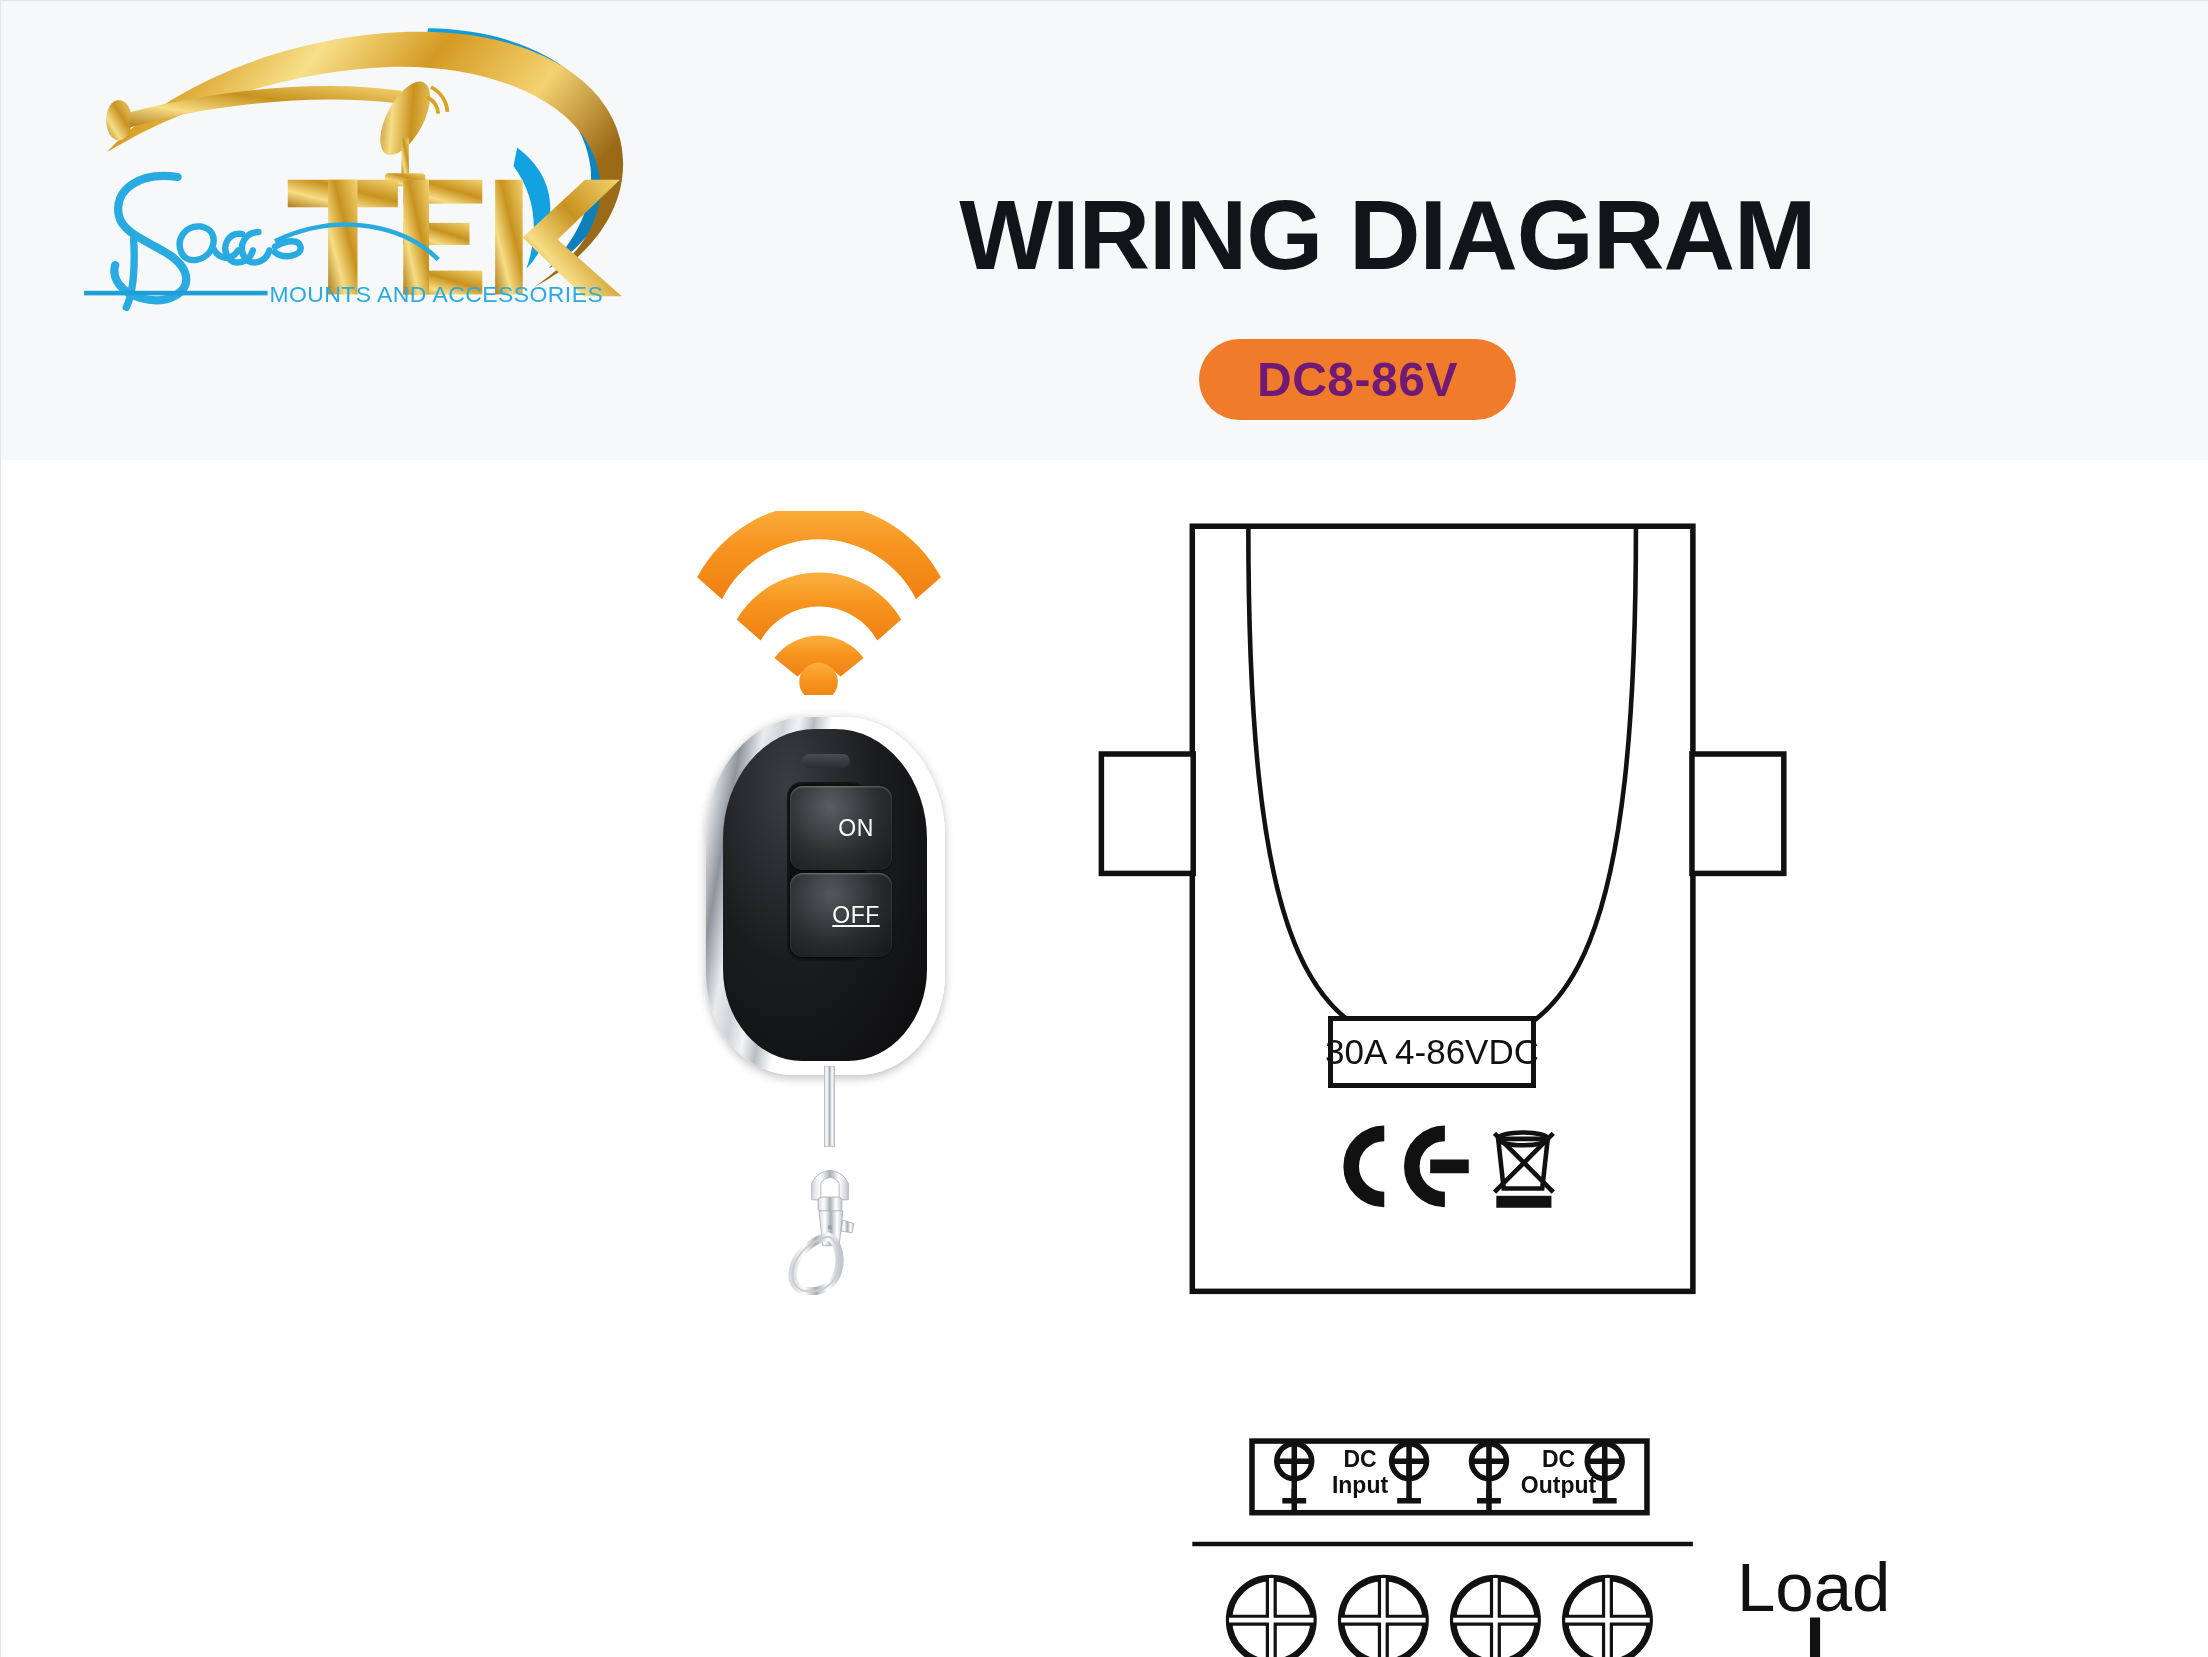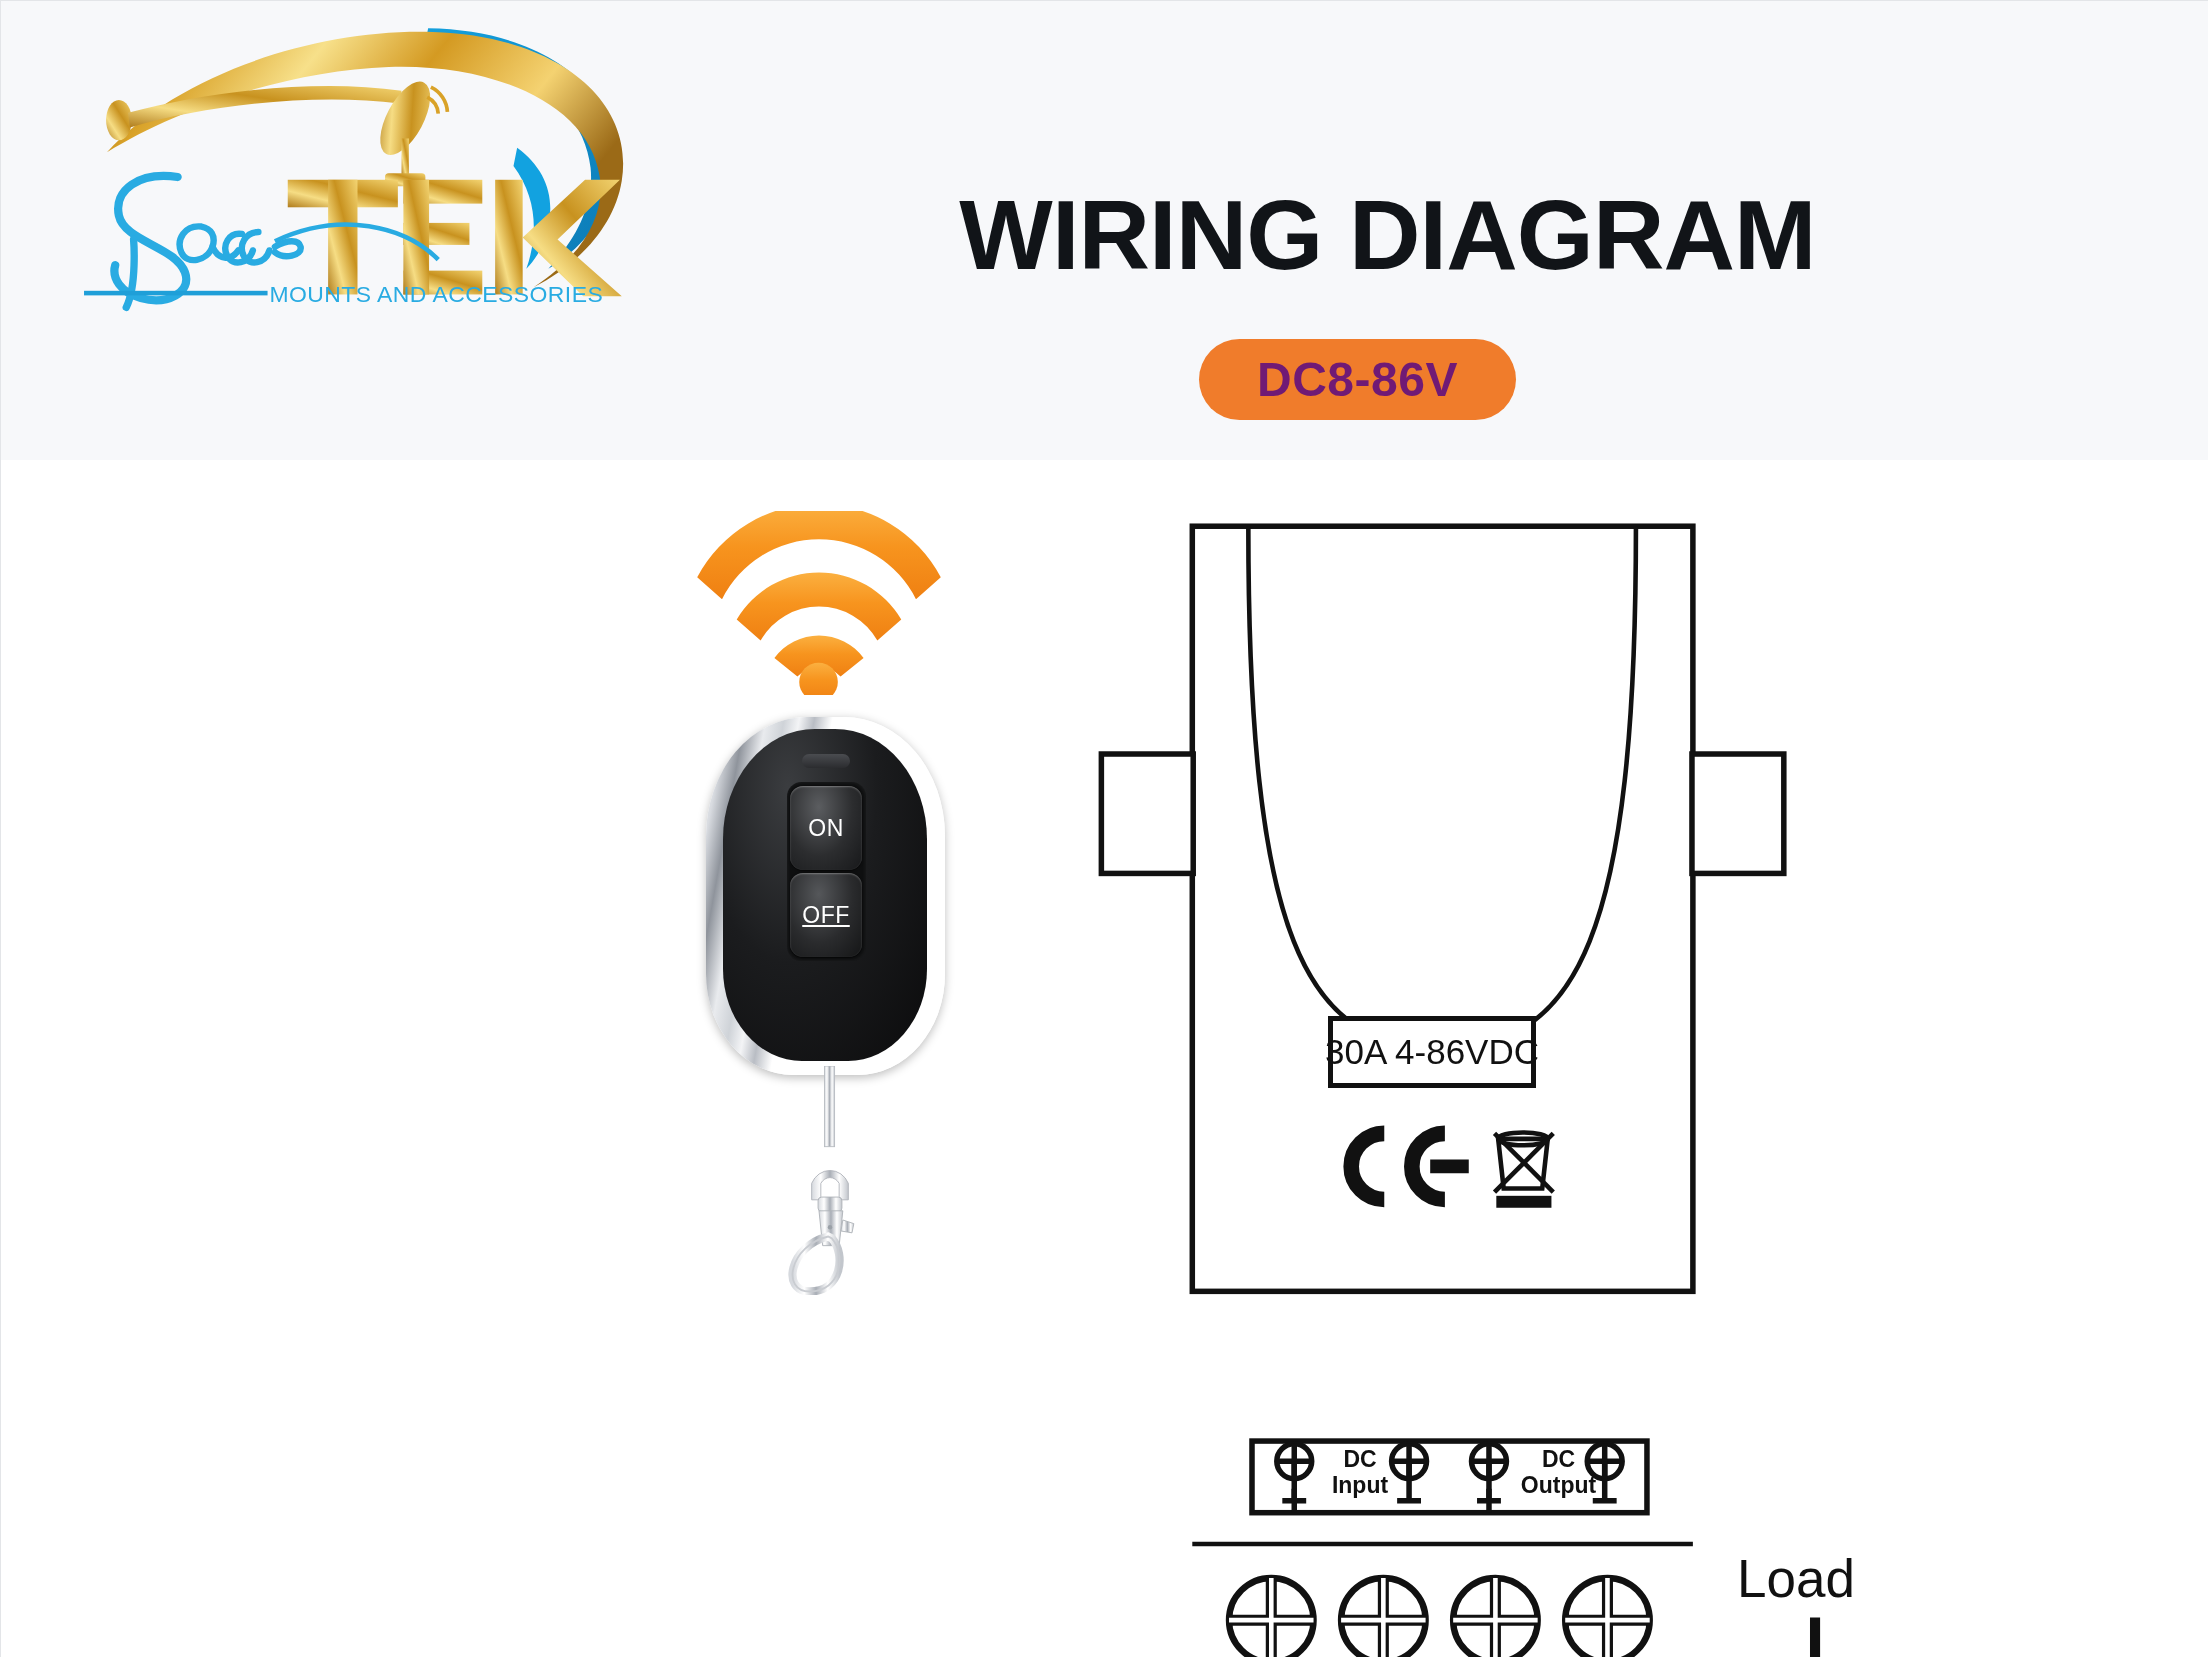--- a/index.html
+++ b/index.html
@@ -86,20 +86,21 @@
     border-radius:14.7px;
     background:#0e0f10;
     box-shadow:inset 0 0 5.5px rgba(255,255,255,.08);
   }
   .btn{
     position:absolute;left:84px;width:72px;height:84px;
     border-radius:13px;
     display:flex;align-items:center;justify-content:center;
     color:#ffffff;font-size:23px;font-weight:500;
     letter-spacing:0.5px;
+    padding-left:30px;
   }
   .btn-on{
     top:69px;
     background:radial-gradient(ellipse at 40% 25%,#5b5d60 0%,#2c2d2f 55%,#17181a 100%);
     box-shadow:inset 0 0.9px 1.8px rgba(255,255,255,.3),0 0.9px 1.8px rgba(0,0,0,.6);
   }
   .btn-off{
     top:156px;
     background:radial-gradient(ellipse at 40% 25%,#55575a 0%,#2a2b2d 55%,#141516 100%);
     box-shadow:inset 0 0.9px 1.8px rgba(255,255,255,.3),0 0.9px 1.8px rgba(0,0,0,.6);
@@ -377,17 +378,17 @@
       <div>DC</div>
       <div>Input</div>
     </div>
 
     <div style="position:absolute;left:1506px;top:987px;width:103px;text-align:center;
                 font-size:23px;font-weight:bold;color:#111;line-height:1.12;">
       <div>DC</div>
       <div>Output</div>
     </div>
 
-    <div style="position:absolute;left:1736px;top:1088px;font-size:53px;color:#111;">Load</div>
+    <div style="position:absolute;left:1736px;top:1088px;font-size:69px;color:#111;">Load</div>
 
   </div>
 </div>
 
 
 </body></html>

